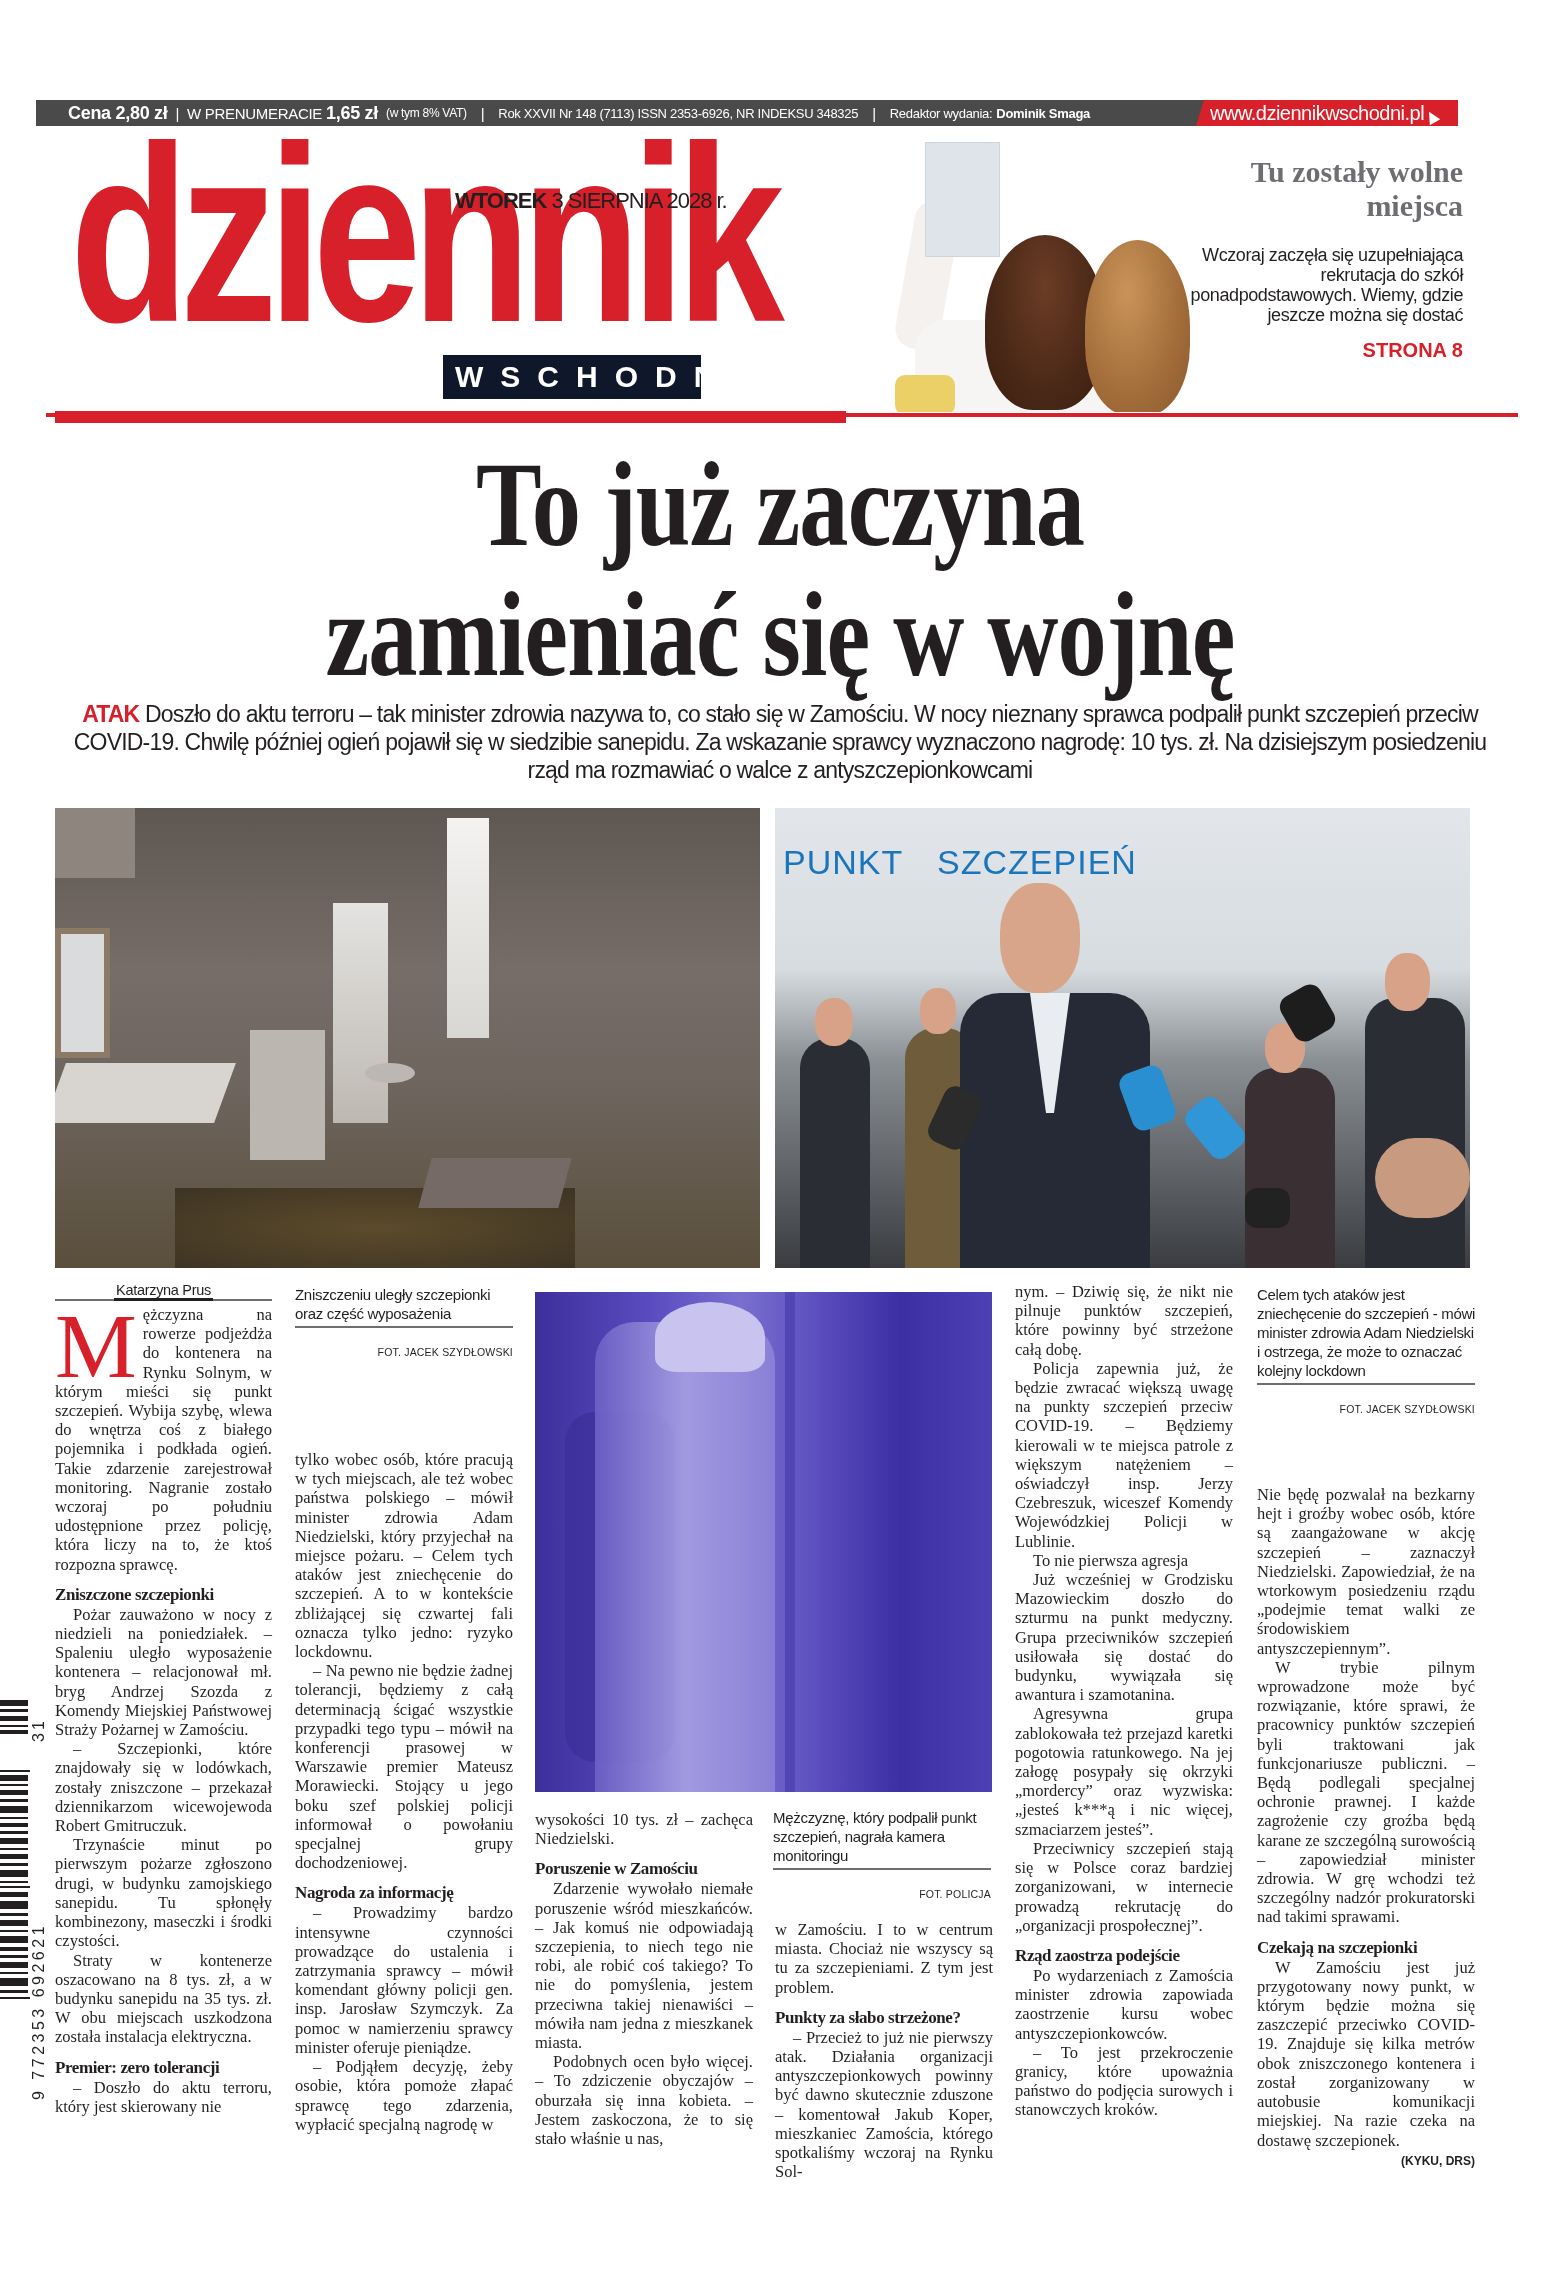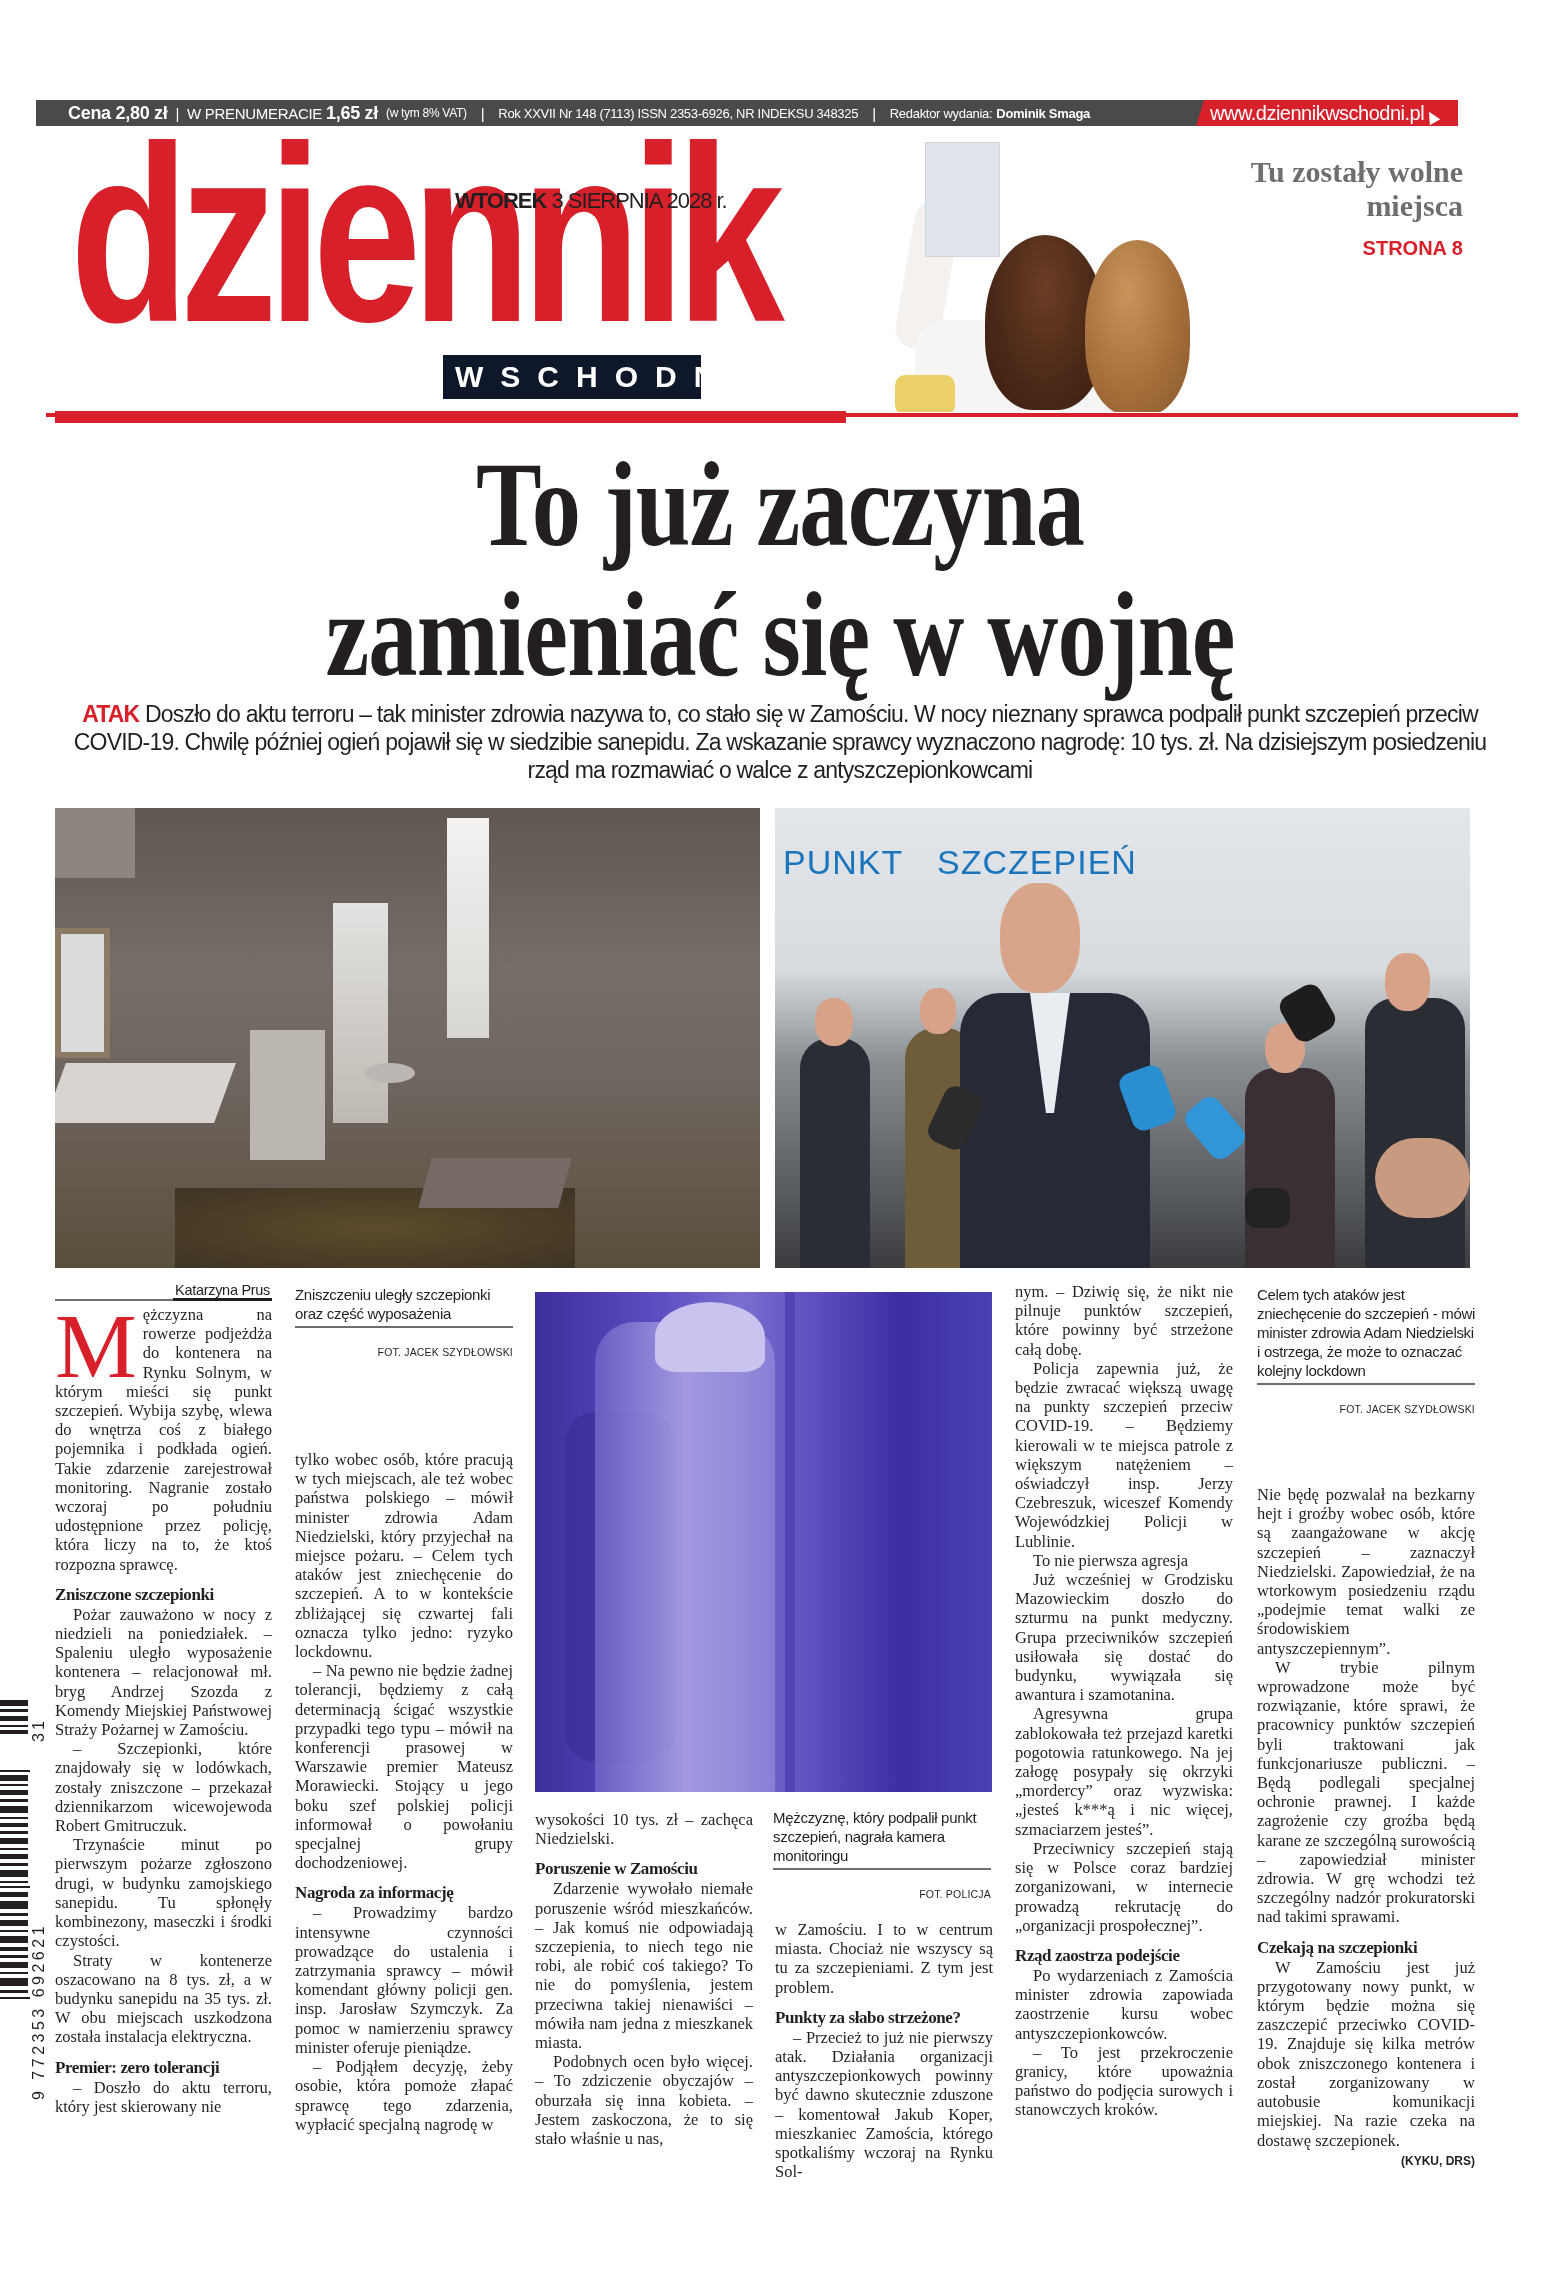--- a/index.html
+++ b/index.html
@@ -71,21 +71,21 @@
   .photo2 .shirt { position: absolute; left: 70px; top: 110px; width: 40px; height: 120px; background: #e9edf2; clip-path: polygon(0 0, 100% 0, 60% 100%, 40% 100%); }
   .photo2 .person { position: absolute; background: #2a2d34; border-radius: 30px 30px 0 0; }
   .photo2 .face { position: absolute; background: #d8a288; border-radius: 45%; }
   .photo2 .mic { position: absolute; border-radius: 12px; }
 
   
   .col { position: absolute; font-family: "Liberation Serif", serif; font-size: 16.5px; line-height: 19.2px; color: #231f20; text-align: justify; hyphens: manual; }
   .col p { text-indent: 18px; }
   .col p.noindent { text-indent: 0; }
   .col h3 { font-family: "Liberation Serif", serif; font-size: 17px; font-weight: bold; text-align: left; margin-top: 10px; line-height: 21px; letter-spacing: -0.4px; }
-  .byline { position: absolute; left: 55px; top: 1282px; width: 217px; border-bottom: 2px solid #6d6e71; text-align: right; font-family: "Liberation Sans", sans-serif; font-size: 14.5px; color: #231f20; padding-bottom: 1px; letter-spacing: -0.3px; }
+  .byline { position: absolute; left: 55px; top: 1282px; width: 217px; border-bottom: 2px solid #6d6e71; text-align: center; font-family: "Liberation Sans", sans-serif; font-size: 14.5px; color: #231f20; padding-bottom: 1px; letter-spacing: -0.3px; }
   .byline span { border-bottom: 3px solid #231f20; padding: 0 2px; }
   .dropcap { float: left; font-family: "Liberation Serif", serif; font-size: 92px; line-height: 74px; color: #d7202a; margin: 4px 6px -4px 0; }
 
   .caption { position: absolute; font-family: "Liberation Sans", sans-serif; font-size: 15px; line-height: 19px; color: #231f20; letter-spacing: -0.3px; }
   .caption .cap-text { padding-bottom: 3px; border-bottom: 2px solid #6d6e71; }
   .caption .credit { text-align: right; font-size: 10.5px; color: #231f20; margin-top: 15px; letter-spacing: 0.2px; }
 
   .photo3 { position: absolute; left: 535px; top: 1292px; width: 457px; height: 500px; overflow: hidden;
     background: linear-gradient(90deg, #3d2f9a 0%, #5a4bc0 25%, #7a6fd0 45%, #5648bb 65%, #3b2fa3 80%, #4c40b5 100%); }
   .photo3 .figure { position: absolute; left: 60px; top: 30px; width: 180px; height: 470px; background: linear-gradient(90deg, #6d60c6, #a8a0e3 50%, #8c82d8); border-radius: 40px 40px 0 0; opacity: 0.9; }
@@ -137,20 +137,21 @@
   <div class="arm"></div>
   <div class="paper"></div>
   <div class="body1"></div>
   <div class="hair1"></div>
   <div class="hair2"></div>
   <div class="bag"></div>
 </div>
 
 <div class="teaser">
   <div class="teaser-title">Tu zostały wolne miejsca</div>
+  <div class="teaser-text">Wczoraj zaczęła się uzupełniająca rekrutacja do szkół ponadpodstawowych. Wiemy, gdzie jeszcze można się dostać</div>
   <div class="teaser-link">STRONA 8</div>
 </div>
 
 <div class="headline">
   <div>To już zaczyna</div>
   <div>zamieniać się w wojnę</div>
 </div>
 <div class="lead">
   <span class="tag">ATAK</span><span> Doszło do aktu terroru – tak minister zdrowia nazywa to, co stało się w Zamościu. W nocy nieznany sprawca podpalił punkt szczepień przeciw COVID-19. Chwilę później ogień pojawił się w siedzibie sanepidu. Za wskazanie sprawcy wyznaczono nagrodę: 10 tys. zł. Na dzisiejszym posiedzeniu rząd ma rozmawiać o walce z antyszczepionkowcami</span>
 </div>

